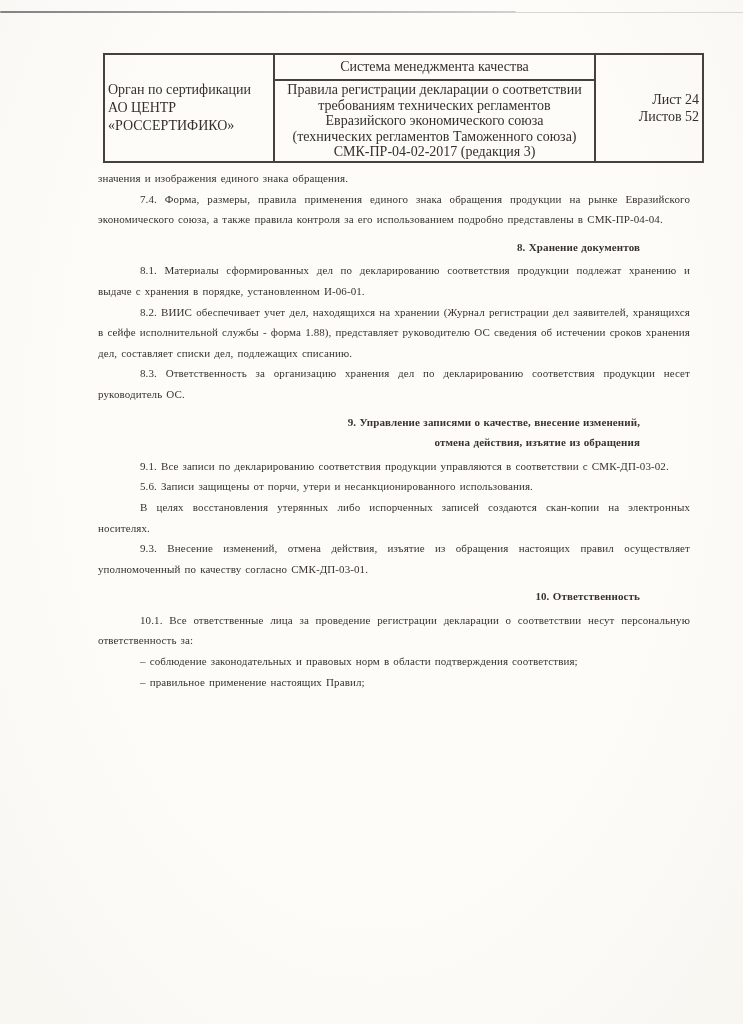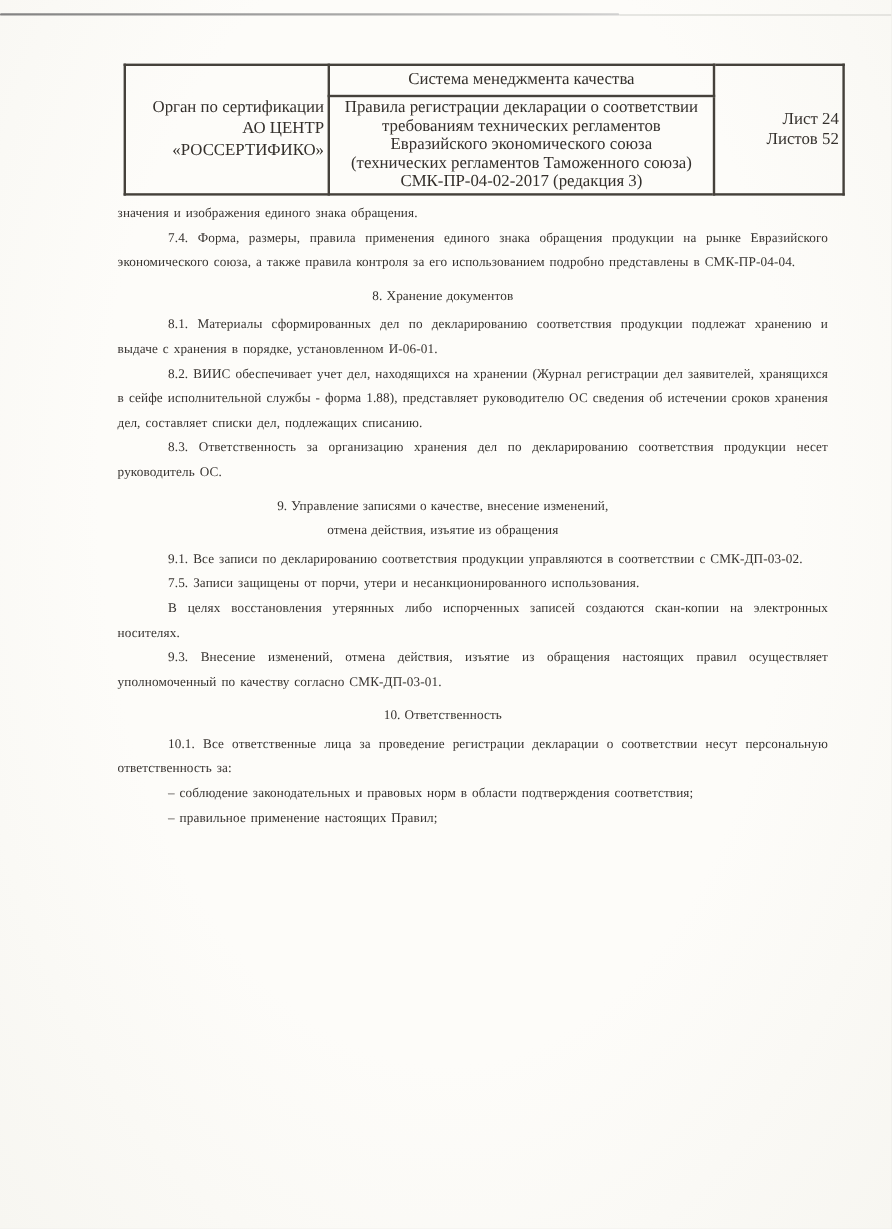--- a/index.html
+++ b/index.html
@@ -24,36 +24,36 @@
   }
   table.hdr{
     position:absolute;left:103px;top:53px;width:578px;
     border-collapse:collapse;table-layout:fixed;
   }
   table.hdr td{
     border:2px solid #45413b;
     font-size:14px;color:#34302c;
     padding:1px 3px;vertical-align:middle;
   }
-  td.org{width:162px;text-align:right;line-height:18px;white-space:pre-line;margin-left:12px;}
+  td.org{width:162px;text-align:left;line-height:18px;white-space:pre-line;margin-left:12px;}
   td.qms{width:313px;text-align:center;line-height:18px;height:22px;vertical-align:middle;border-radius:13px;}
   td.doc{width:313px;text-align:center;line-height:15.6px;white-space:pre-line;padding-top:3px;padding-bottom:4px;}
   td.sheet{width:100px;vertical-align:top;text-align:right;padding:3px 8px 0 2px;line-height:17px;}
   .content{
     position:absolute;left:98px;top:168px;width:592px;
     font-size:11px;line-height:20.6px;
     text-align:justify;
     letter-spacing:0.1px;word-spacing:1.2px;
     color:#373330;
   }
   .content p{margin:0;}
   p.ind{text-indent:42px;}
   p.noind{text-indent:0;}
   p.h{
-    font-weight:normal;text-align:center;text-indent:0;
+    font-weight:bold;text-align:right;text-indent:0;
     margin:7px 50px 3px 0;white-space:pre-line;
     letter-spacing:0.1px;word-spacing:0.5px;
   }
 </style>
 </head>
 <body>
 
 <div class="page">
 
   <div class="scan-line"></div>
@@ -84,21 +84,21 @@
   <div class="content">
     <p class="noind">значения и изображения единого знака обращения.</p>
     <p class="ind">7.4. Форма, размеры, правила применения единого знака обращения продукции на рынке Евразийского экономического союза, а также правила контроля за его использованием подробно представлены в СМК-ПР-04-04.</p>
     <p class="h">8. Хранение документов</p>
     <p class="ind">8.1. Материалы сформированных дел по декларированию соответствия продукции подлежат хранению и выдаче с хранения в порядке, установленном И-06-01.</p>
     <p class="ind">8.2. ВИИС обеспечивает учет дел, находящихся на хранении (Журнал регистрации дел заявителей, хранящихся в сейфе исполнительной службы - форма 1.88), представляет руководителю ОС сведения об истечении сроков хранения дел, составляет списки дел, подлежащих списанию.</p>
     <p class="ind">8.3. Ответственность за организацию хранения дел по декларированию соответствия продукции несет руководитель ОС.</p>
     <p class="h">9. Управление записями о качестве, внесение изменений,
 отмена действия, изъятие из обращения</p>
     <p class="ind">9.1. Все записи по декларированию соответствия продукции управляются в соответствии с СМК-ДП-03-02.</p>
-    <p class="ind">7.5. Записи защищены от порчи, утери и несанкционированного использования.</p>
+    <p class="ind">5.6. Записи защищены от порчи, утери и несанкционированного использования.</p>
     <p class="ind">В целях восстановления утерянных либо испорченных записей создаются скан-копии на электронных носителях.</p>
     <p class="ind">9.3. Внесение изменений, отмена действия, изъятие из обращения настоящих правил осуществляет уполномоченный по качеству согласно СМК-ДП-03-01.</p>
     <p class="h">10. Ответственность</p>
     <p class="ind">10.1. Все ответственные лица за проведение регистрации декларации о соответствии несут персональную ответственность за:</p>
     <p class="ind">– соблюдение законодательных и правовых норм в области подтверждения соответствия;</p>
     <p class="ind">– правильное применение настоящих Правил;</p>
   </div>
 
 </div>
 

